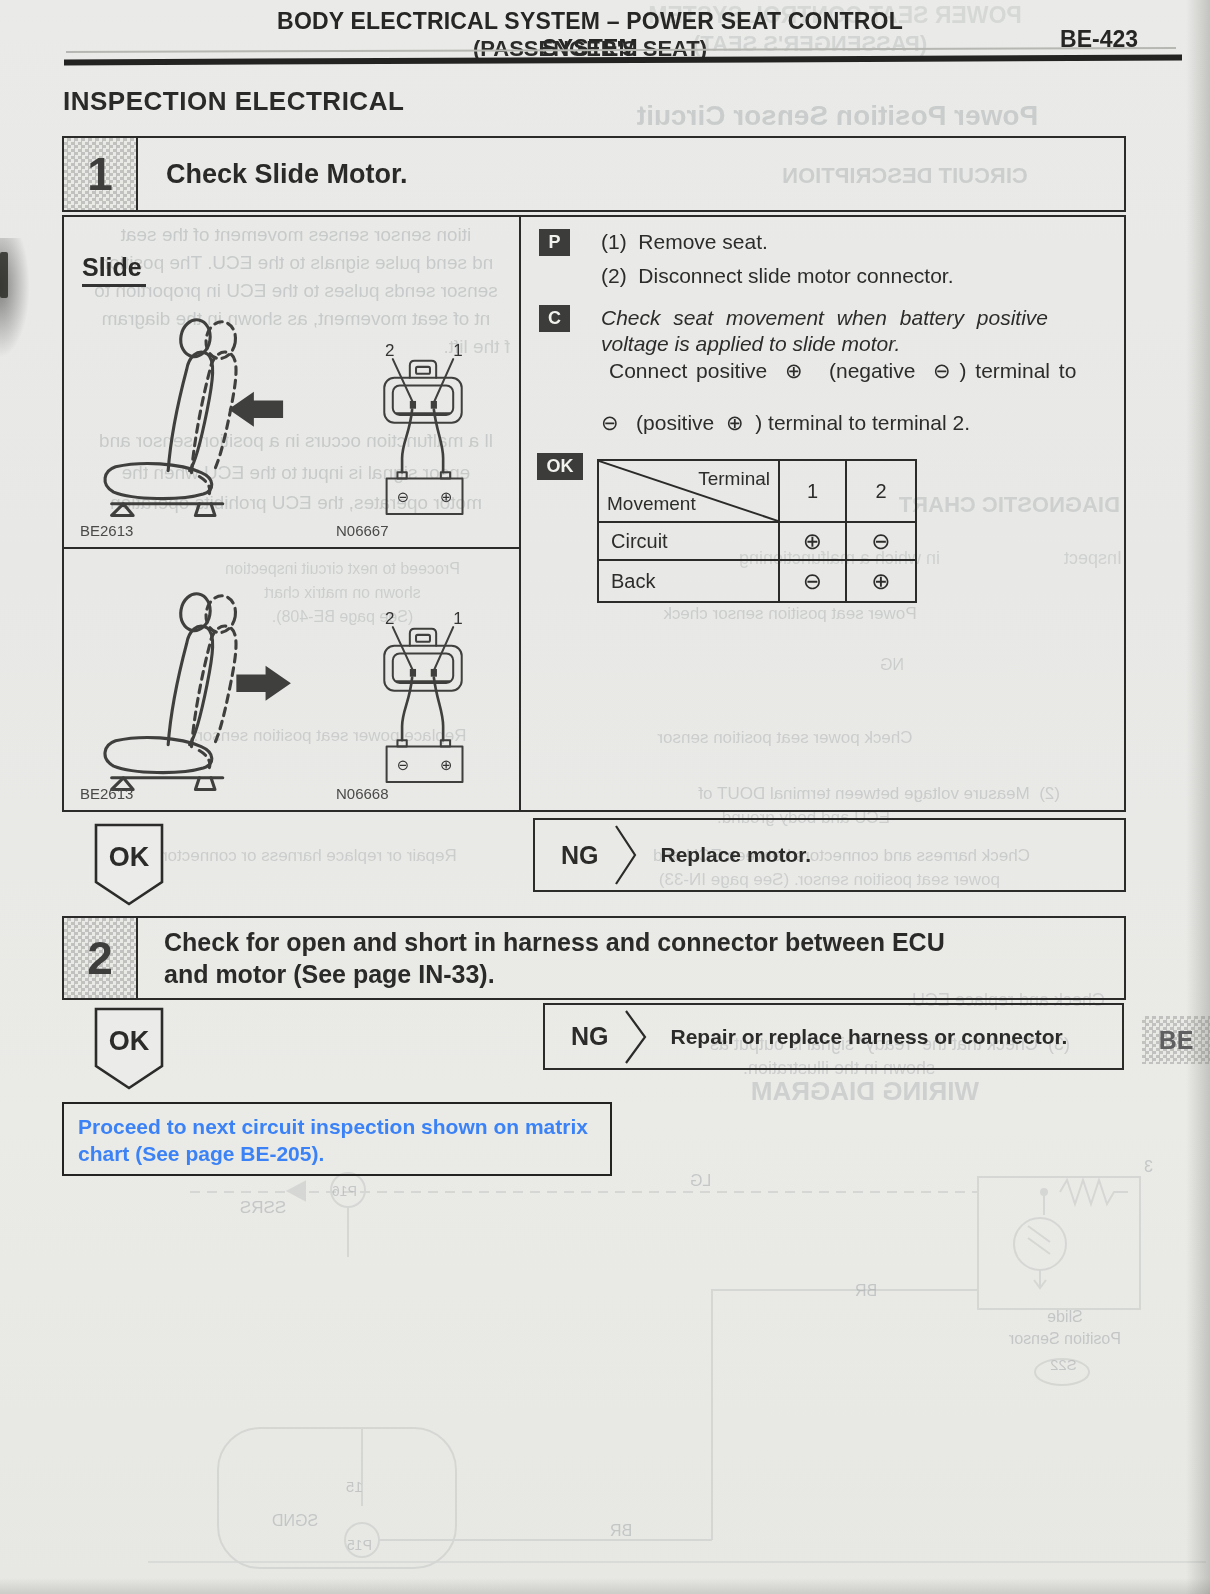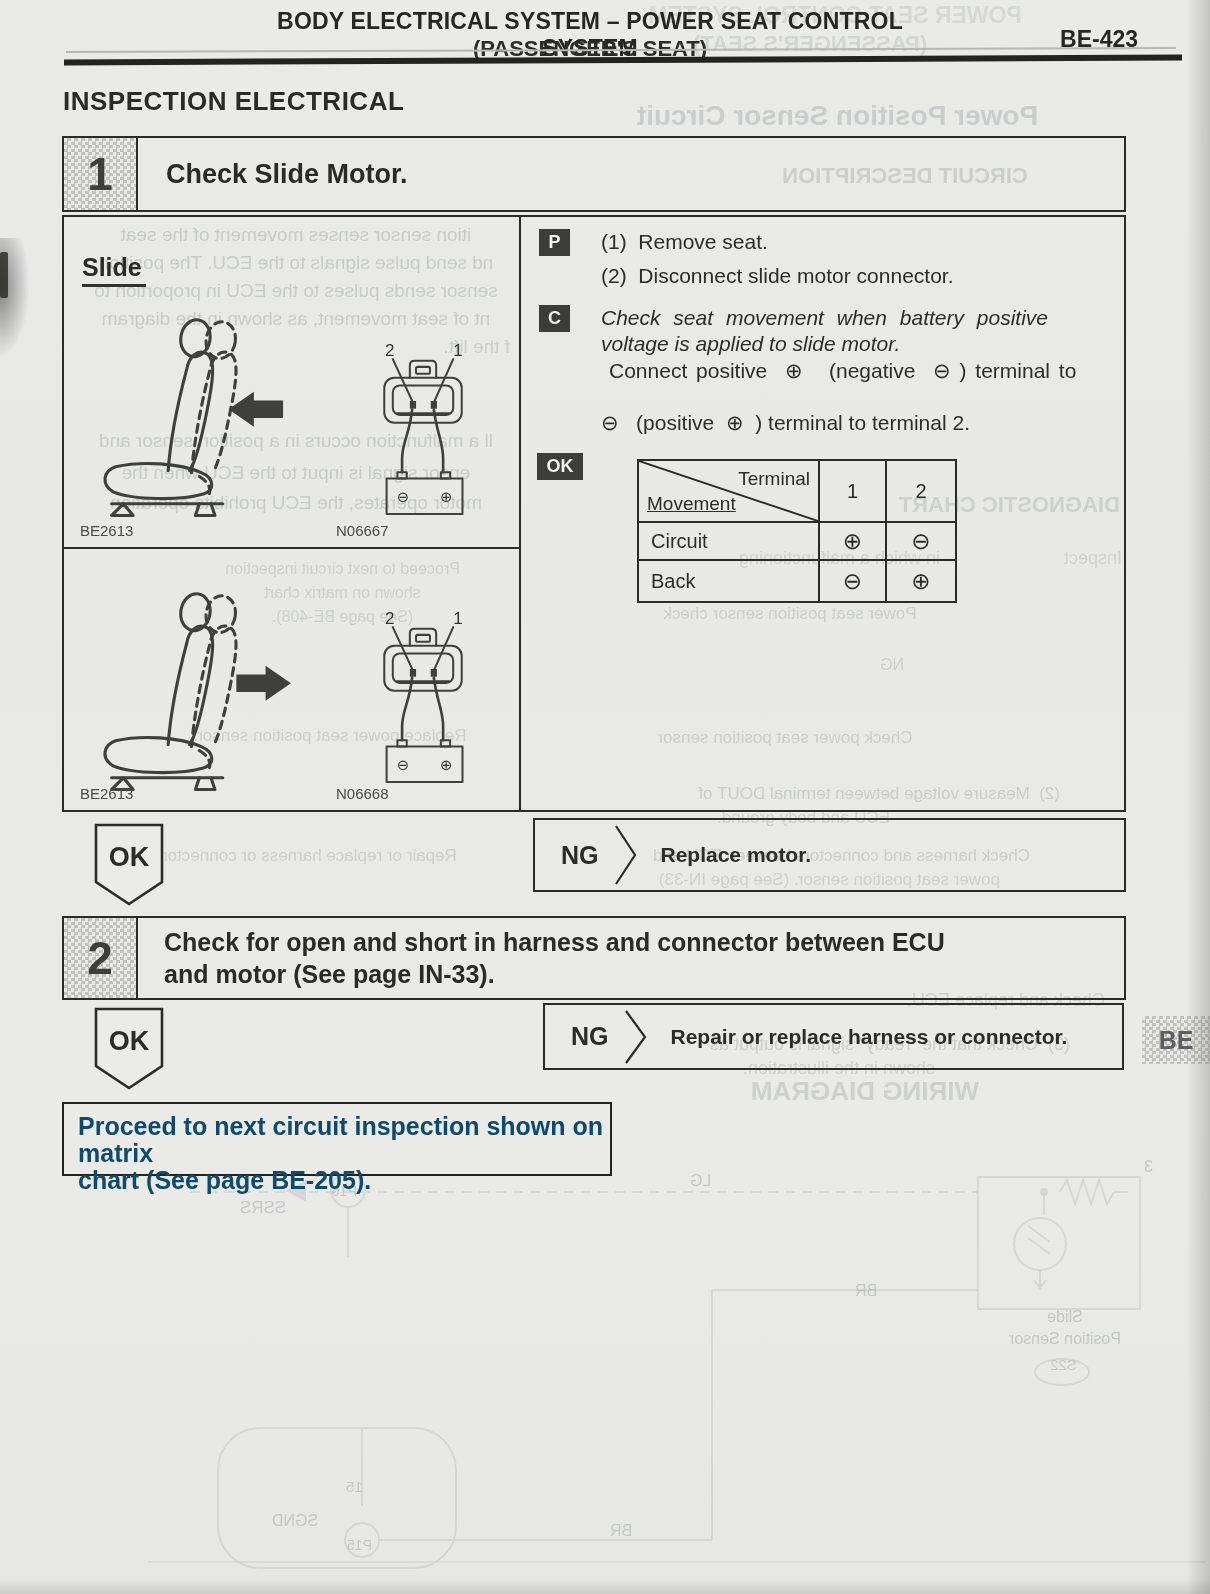--- a/index.html
+++ b/index.html
@@ -71,29 +71,29 @@
   .iline{position:absolute;left:82px;font-size:21px;white-space:pre;color:#2c2c2a;}
   .ip1{top:13px;} .ip2{top:47px;}
   .ic1{top:89px;font-style:italic;word-spacing:7px;}
   .ic2{top:115px;font-style:italic;}
   .ic3{top:142px;word-spacing:3px;margin-left:8px;}
   .ic4{top:168px;}
   .ic5{top:194px;}
 
   
   .tbl{position:absolute;left:78px;top:242px;width:316px;height:140px;border:2.5px solid #2b2b29;
-    display:grid;grid-template-columns:181px 67px 1fr;grid-template-rows:62px 38px 1fr;margin-left:40px;}
+    display:grid;grid-template-columns:181px 67px 1fr;grid-template-rows:62px 38px 1fr;}
   .tbl>div{border-right:2px solid #2b2b29;border-bottom:2px solid #2b2b29;position:relative;
     display:flex;align-items:center;}
   .tbl>div:nth-child(3n){border-right:none;}
   .tbl>div:nth-child(n+7){border-bottom:none;}
   .tbl .corner{display:block;}
   .corner svg{position:absolute;inset:0;width:100%;height:100%;}
   .corner-top{position:absolute;right:8px;top:7px;font-size:19px;color:#2c2c2a;}
-  .corner-bot{position:absolute;left:8px;bottom:6px;font-size:19px;color:#2c2c2a;text-decoration:underline;}
+  .corner-bot{position:absolute;left:8px;bottom:6px;font-size:19px;color:#2c2c2a;}
   .tbl .ch{justify-content:center;font-size:20px;color:#2c2c2a;}
   .tbl .mv{padding-left:12px;font-size:20px;color:#2c2c2a;}
   .tbl .tm{justify-content:center;font-size:23px;color:#2c2c2a;}
 
   
   .pent{position:absolute;width:72px;height:86px;}
   .pent1{left:93px;top:822px;}
   .pent2{left:93px;top:1006px;}
   .pent text{font-size:27px;font-weight:bold;fill:#2b2b29;font-family:"Liberation Sans",sans-serif;}
   .ngbox{position:absolute;border:2.5px solid #2b2b29;display:flex;align-items:center;}
@@ -102,21 +102,21 @@
   .ng-label{font-size:25px;font-weight:bold;margin-left:26px;color:#2b2b29;}
   .chev{margin-left:14px;flex:0 0 auto;}
   .ng-action{font-size:21px;font-weight:bold;margin-left:22px;color:#2b2b29;}
 
   
   .be-tab{position:absolute;left:1142px;top:1016px;width:68px;height:48px;
     display:flex;align-items:center;justify-content:center;
     font-size:25px;font-weight:bold;color:#5f5f61;}
   .proceed{position:absolute;left:62px;top:1102px;width:550px;height:74px;border:2.5px solid #232321;
     padding:9px 0 0 14px;box-sizing:border-box;}
-  .proceed div{font-size:25px;font-weight:bold;line-height:27px;color:#0c4a6e;}
+  .proceed div{font-size:21px;font-weight:bold;line-height:27px;color:#3b82f6;}
 
   
   .gh{position:absolute;transform:scaleX(-1);color:#9fa5a7;white-space:pre;}
   .ghb{font-weight:bold;}
   .gh-hdr{left:600px;top:2px;width:470px;text-align:center;font-size:23px;opacity:.26;}
   .gh-pass{left:600px;top:31px;width:420px;text-align:center;font-size:22px;opacity:.3;}
   .gh-circuit{left:565px;top:100px;width:545px;text-align:center;font-size:28px;opacity:.42;}
   .gh-circdesc{left:700px;top:163px;width:410px;text-align:center;font-size:22px;opacity:.4;}
   .gh-p1{left:80px;top:224px;width:432px;font-size:19px;opacity:.45;text-align:center;}
   .gh-p2{left:80px;top:252px;width:432px;font-size:19px;opacity:.45;text-align:center;}

